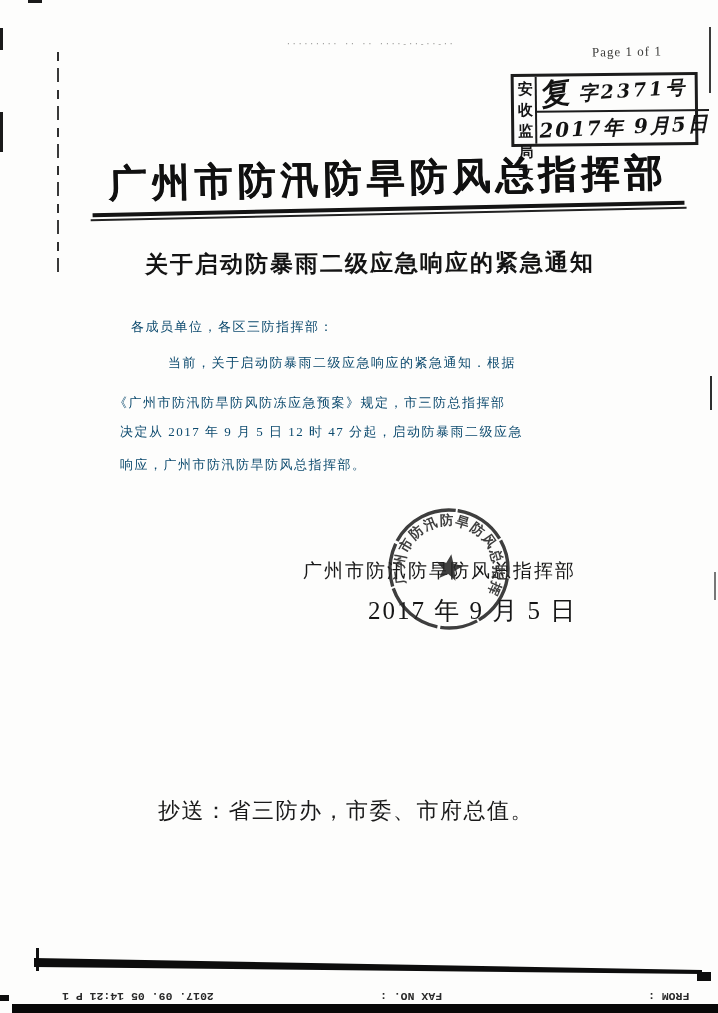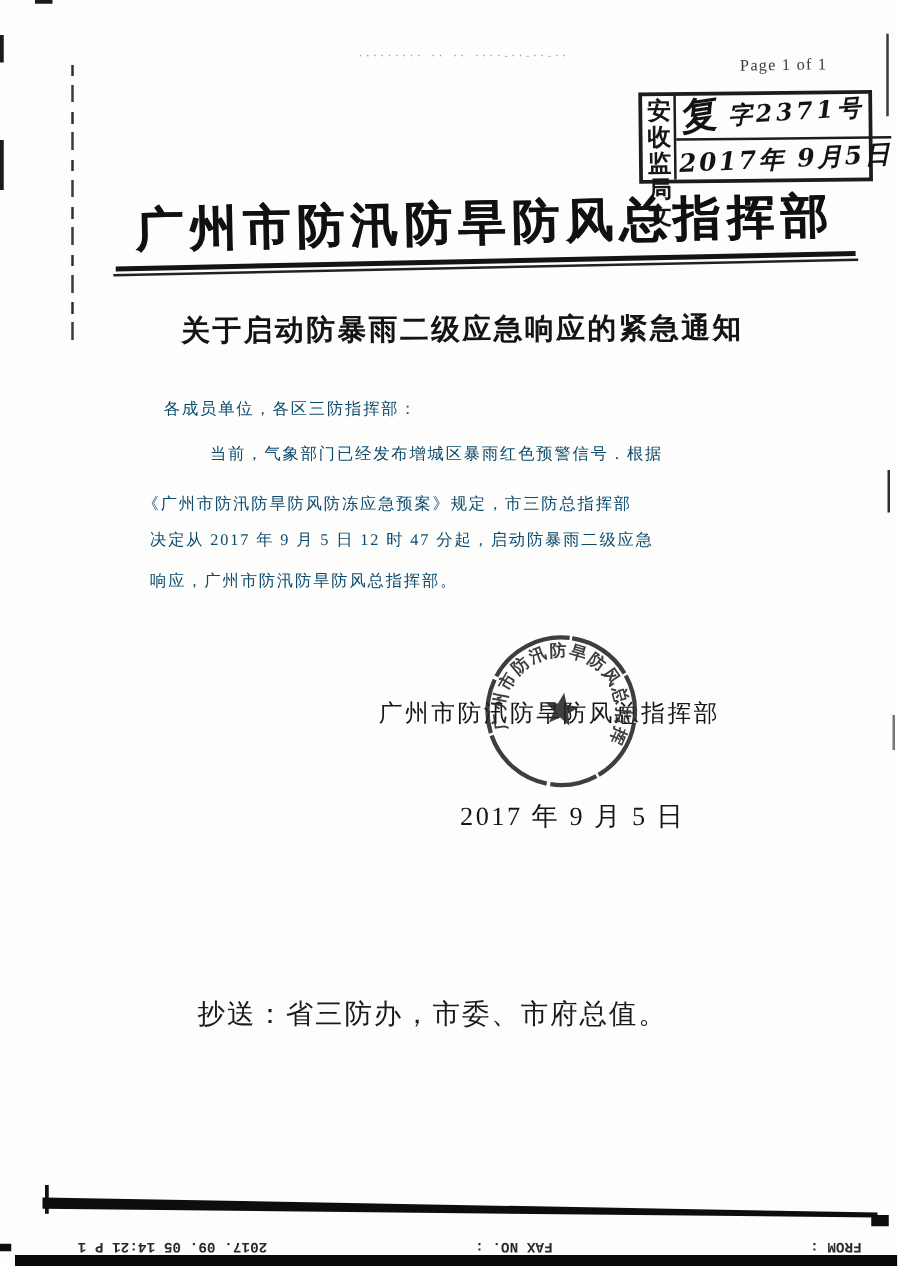--- a/index.html
+++ b/index.html
@@ -32,21 +32,21 @@
   
   .receipt-box {
     left: 511px; top: 73px; width: 187px; height: 73px;
     border: 3px solid #1c1c1c;
     transform: rotate(-0.6deg);
     display: flex;
     background: rgba(255,255,255,0.0);
   }
   .receipt-left {
     width: 52px; border-right: 2px solid #1c1c1c;
-    font-size: 19px; font-weight: bold; line-height: 21px;
+    font-size: 15px; font-weight: bold; line-height: 21px;
     padding: 2px 0 0 4px; color: #161616;
     letter-spacing: 2px;
   }
   .receipt-right { flex: 1; position: relative; }
   .receipt-row1 {
     height: 36px; border-bottom: 2px solid #1c1c1c;
     white-space: nowrap; overflow: visible;
     padding-left: 2px;
   }
   .hand {
@@ -97,22 +97,22 @@
   .p-line-0 { left: 168px; top: 354px; }
   .p-line-1 { left: 114px; top: 394px; }
   .p-line-2 { left: 120px; top: 423px; }
   .p-line-3 { left: 120px; top: 456px; }
 
   .signature-org {
     left: 303px; top: 558px; font-size: 19px; letter-spacing: 2px;
     white-space: nowrap; color: #161616;
   }
   .signature-date {
-    left: 368px; top: 594px; font-size: 21px; letter-spacing: 2px;
-    white-space: nowrap; color: #161616; margin-top: 45px;
+    left: 368px; top: 594px; font-size: 25px; letter-spacing: 2px;
+    white-space: nowrap; color: #161616;
   }
 
   .seal-wrap {
     left: 384px; top: 504px; width: 130px; height: 130px;
     transform: rotate(9deg);
     opacity: 0.88;
   }
 
   .cc-line {
     left: 158px; top: 796px; font-size: 22px; letter-spacing: 1.5px;
@@ -163,21 +163,21 @@
 
 <div class="abs org-title-group">
   <div class="org-title">广州市防汛防旱防风总指挥部</div>
   <div class="rule-1"></div>
   <div class="rule-2"></div>
 </div>
 
 <div class="abs doc-title">关于启动防暴雨二级应急响应的紧急通知</div>
 
 <div class="abs body-line salutation">各成员单位，各区三防指挥部：</div>
-<div class="abs body-line p-line-0">当前，气象部门已经发布增城区暴雨红色预警信号．根据</div>
+<div class="abs body-line p-line-0">当前，关于启动防暴雨二级应急响应的紧急通知．根据</div>
 <div class="abs body-line p-line-1">《广州市防汛防旱防风防冻应急预案》规定，市三防总指挥部</div>
 <div class="abs body-line p-line-2">决定从 2017 年 9 月 5 日 12 时 47 分起，启动防暴雨二级应急</div>
 <div class="abs body-line p-line-3">响应，广州市防汛防旱防风总指挥部。</div>
 
 <div class="abs signature-org">广州市防汛防旱防风总指挥部</div>
 <div class="abs signature-date">2017 年 9 月 5 日</div>
 
 <div class="abs seal-wrap">
   <svg width="130" height="130" viewBox="0 0 130 130">
     <defs>

